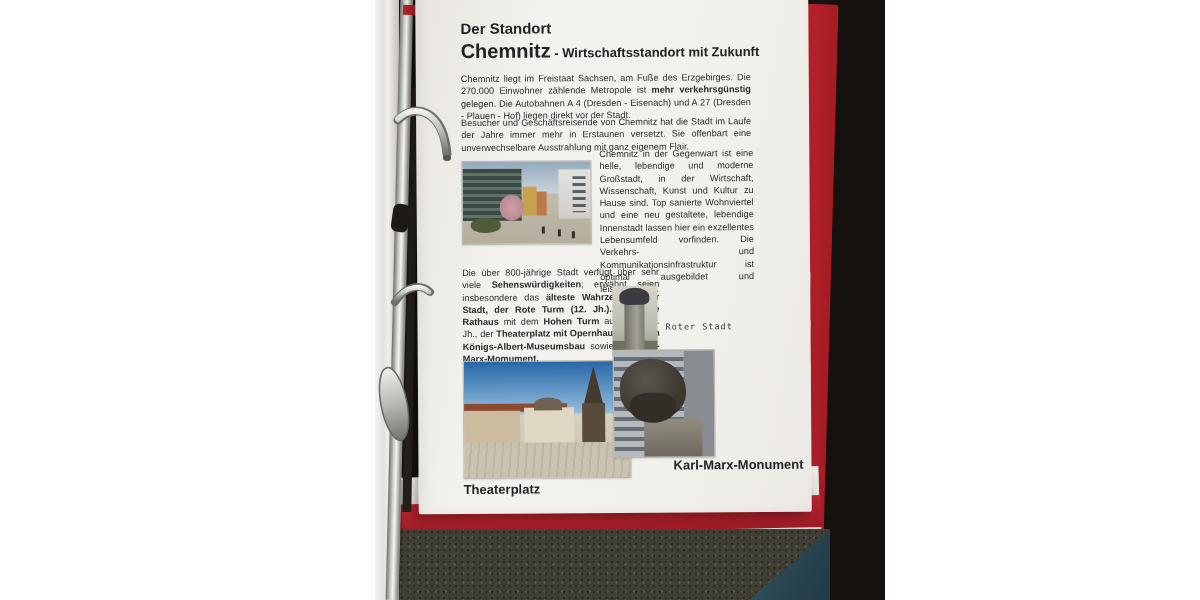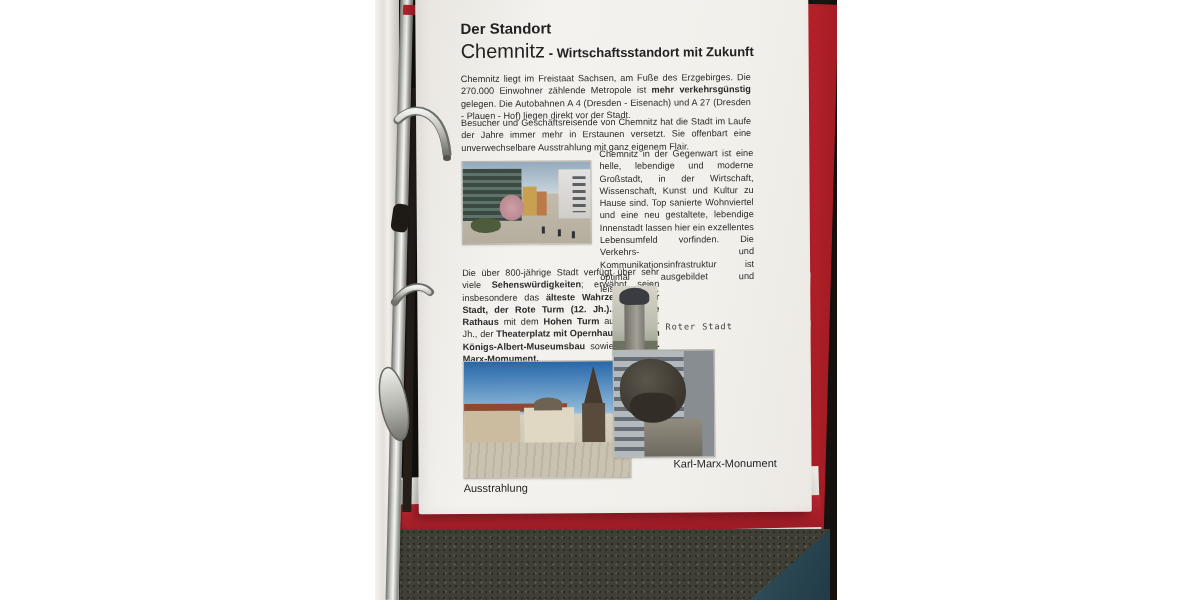--- a/index.html
+++ b/index.html
@@ -1,20 +1,20 @@
 <!DOCTYPE html>
 <html><head>
 <meta charset="utf-8">
 <style>
   html,body{margin:0;padding:0;}
   body{
     width:1200px;height:600px;background:#ffffff;overflow:hidden;
     font-family:"Liberation Sans",sans-serif;position:relative;
   }
-  .photo{position:absolute;left:375px;top:0;width:462px;height:600px;
+  .photo{position:absolute;left:375px;top:0;width:510px;height:600px;
     background:#14110e;overflow:hidden;}
 
   
   .left-pages{position:absolute;left:0;top:0;width:24px;height:600px;
     background:linear-gradient(90deg,#f5f3ef 0,#e3e0da 35%,#f2efeb 55%,#d7d4cd 80%,#c4c1ba 100%);}
   .metal-rail{position:absolute;left:18px;top:-6px;width:13px;height:606px;
     transform:rotate(1.4deg);
     background:linear-gradient(90deg,#6e6e6a,#cfcfcb 35%,#f4f4f1 55%,#8d8d88 90%);
     box-shadow:1px 0 2px rgba(0,0,0,.4);}
   .dark-gap{position:absolute;left:31px;top:88px;width:9px;height:424px;
@@ -54,30 +54,30 @@
     clip-path:polygon(22% 100%,100% 8%,100% 100%,0 100%);}
 
   
   .main-page{position:absolute;left:42px;top:-8px;width:393px;height:521px;
     background:linear-gradient(100deg,#e8e5e0,#f4f2ee 28%,#f2f0eb 70%,#ece9e4);
     transform:rotate(-0.4deg);border-radius:2px;
     box-shadow:-4px 5px 9px rgba(0,0,0,.28), inset 6px 0 12px rgba(0,0,0,.05);}
   .main-page *{position:absolute;}
   .doc-title{left:45px;top:27px;font-size:15px;font-weight:bold;color:#222;}
   .doc-subtitle{left:45px;top:47px;white-space:nowrap;color:#222;}
-  .doc-subtitle .big{position:static;font-size:20px;font-weight:normal;}
+  .doc-subtitle .big{position:static;font-size:20px;font-weight:bold;}
   .doc-subtitle .small{position:static;font-size:13px;font-weight:bold;}
   .para{font-size:9.2px;line-height:12.3px;color:#2a2a2a;text-align:justify;}
   .para b{font-weight:bold;}
   .p1{left:45px;top:80px;width:290px;}
   .p2{left:45px;top:124px;width:290px;}
   .media-row{left:45px;top:156px;width:292px;height:104px;}
   .p3{left:138px;top:0px;width:154px;}
   .p4{left:45px;top:274px;width:197px;}
-  .cap{font-size:11px;color:#242424;}
+  .cap{font-size:13px;color:#242424;font-weight:bold;}
   .cap-mono{font-family:"DejaVu Sans Mono",monospace;font-size:8.5px;color:#3a3a3a;letter-spacing:1px;}
 
   
   .thumb{overflow:hidden;border:1px solid #b9b5ad;box-shadow:0 1px 2px rgba(0,0,0,.12);}
   .thumb *{position:absolute;}
   .img-city{left:0px;top:12px;width:128px;height:82px;
     background:linear-gradient(#93aabd,#c8d3da 38%,#c2bbac 40%,#b5ae9f);}
   .city-bld-dark{left:0;top:8%;width:46%;height:64%;
     background:repeating-linear-gradient(180deg,#3a4a42 0 4px,#5d736a 4px 7px);}
   .city-bld-yellow{left:47%;top:30%;width:11%;height:36%;background:#c7a050;}
@@ -193,21 +193,21 @@
 
     <div class="thumb img-theater">
       <div class="th-roofline"></div>
       <div class="th-left"></div>
       <div class="th-opera"></div>
       <div class="th-dome"></div>
       <div class="th-spire"></div>
       <div class="th-church"></div>
       <div class="th-plaza"></div>
     </div>
-    <div class="cap cap-theater">Ausstrahlung</div>
+    <div class="cap cap-theater">Theaterplatz</div>
 
     <div class="thumb img-marx">
       <div class="mx-bands"></div>
       <div class="mx-right"></div>
       <div class="mx-pedestal"></div>
       <div class="mx-head"></div>
       <div class="mx-beard"></div>
     </div>
     <div class="cap cap-marx">Karl-Marx-Monument</div>
   </div>

